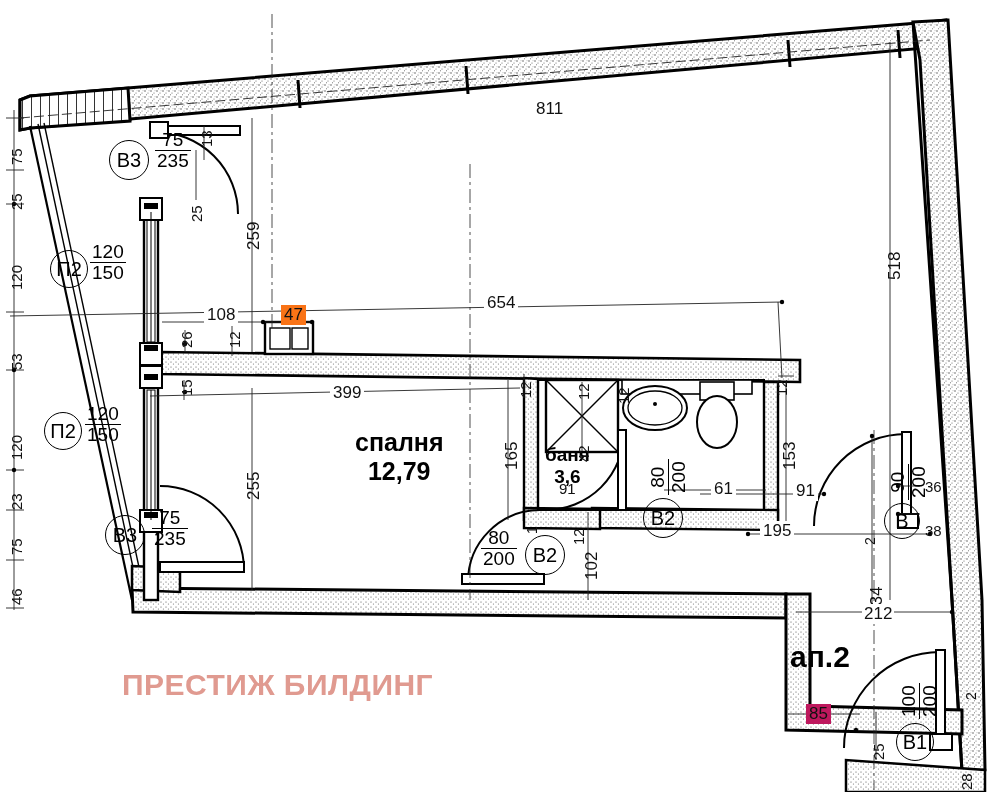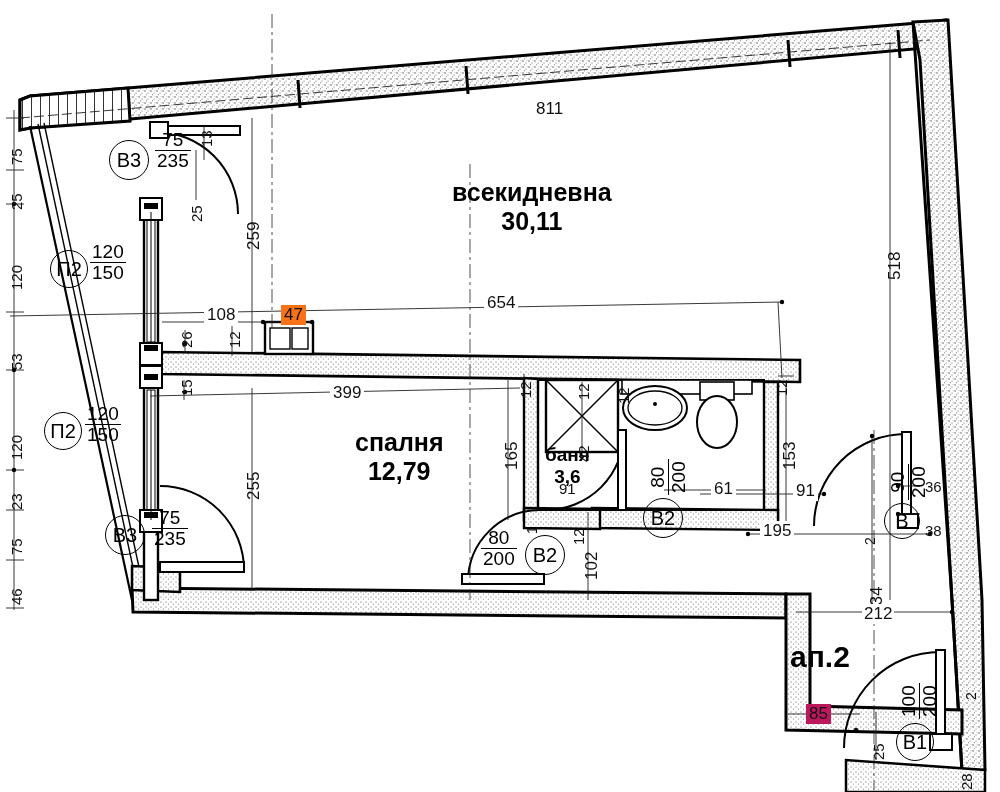--- a/index.html
+++ b/index.html
@@ -320,24 +320,20 @@
       <path d="M524,374 L524,398" stroke-width="0.9"></path>
 
       <path d="M778,376 L794,376" stroke-width="0.9"></path>
 
       <path d="M582,382 L582,452" stroke-width="0.9"></path>
 
       <path d="M876,712 L876,760" stroke-width="0.9"></path>
     </g>
   </svg>
 
-  <div class="room-label" style="left:452px; top:178px;">
-    <div class="room-name">всекидневна</div>
-    <div class="room-area">30,11</div>
-  </div>
 
   <div class="room-label" style="left:307px; top:428px;margin-left:48px;">
     <div class="room-name">спалня</div>
     <div class="room-area">12,79</div>
   </div>
 
   <div class="room-label" style="left:545px; top:444px;">
     <div class="room-name-sm">баня</div>
     <div class="room-area-sm">3,6</div>
   </div>
@@ -433,14 +429,15 @@
 
   <div class="dim dim-v" style="left:8px; top:165px; font-size:15px;">75</div>
   <div class="dim dim-v" style="left:8px; top:210px; font-size:15px;">25</div>
   <div class="dim dim-v" style="left:8px; top:290px; font-size:15px;">120</div>
   <div class="dim dim-v" style="left:8px; top:370px; font-size:15px;">53</div>
   <div class="dim dim-v" style="left:8px; top:460px; font-size:15px;">120</div>
   <div class="dim dim-v" style="left:8px; top:510px; font-size:15px;">23</div>
   <div class="dim dim-v" style="left:8px; top:555px; font-size:15px;">75</div>
   <div class="dim dim-v" style="left:8px; top:605px; font-size:15px;">46</div>
 
+  <div id="watermark">ПРЕСТИЖ БИЛДИНГ</div>
 
 </div>
 
 </body></html>

